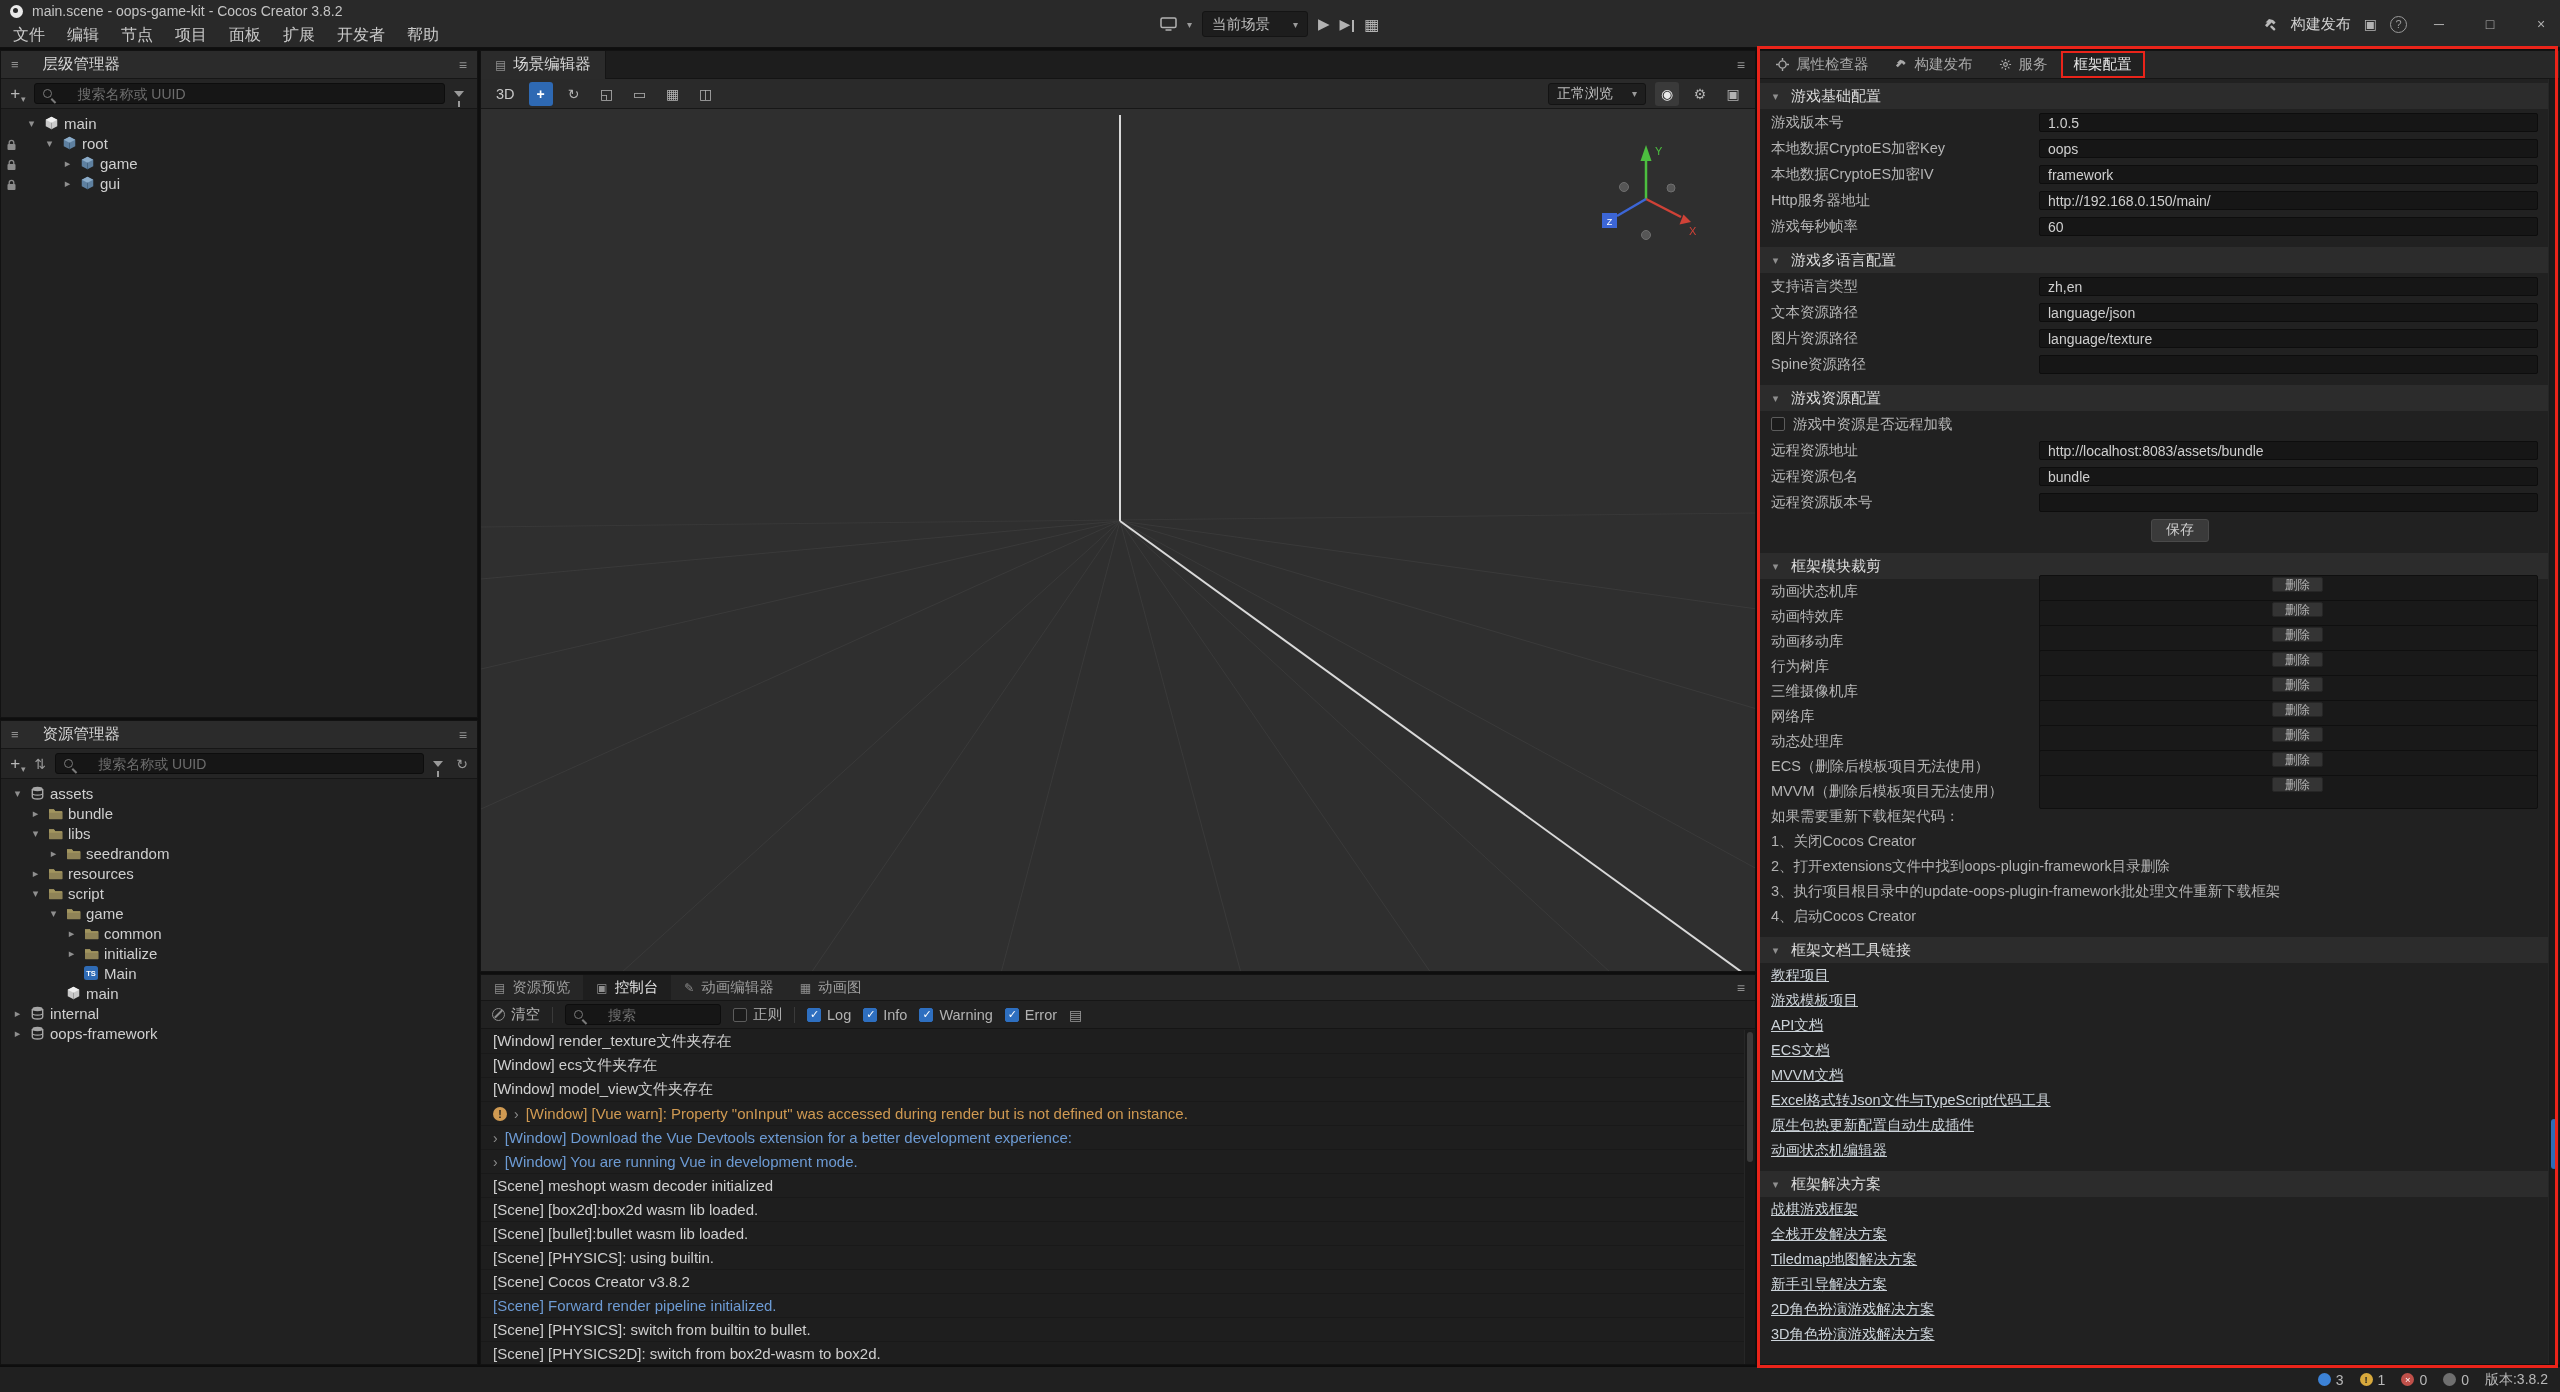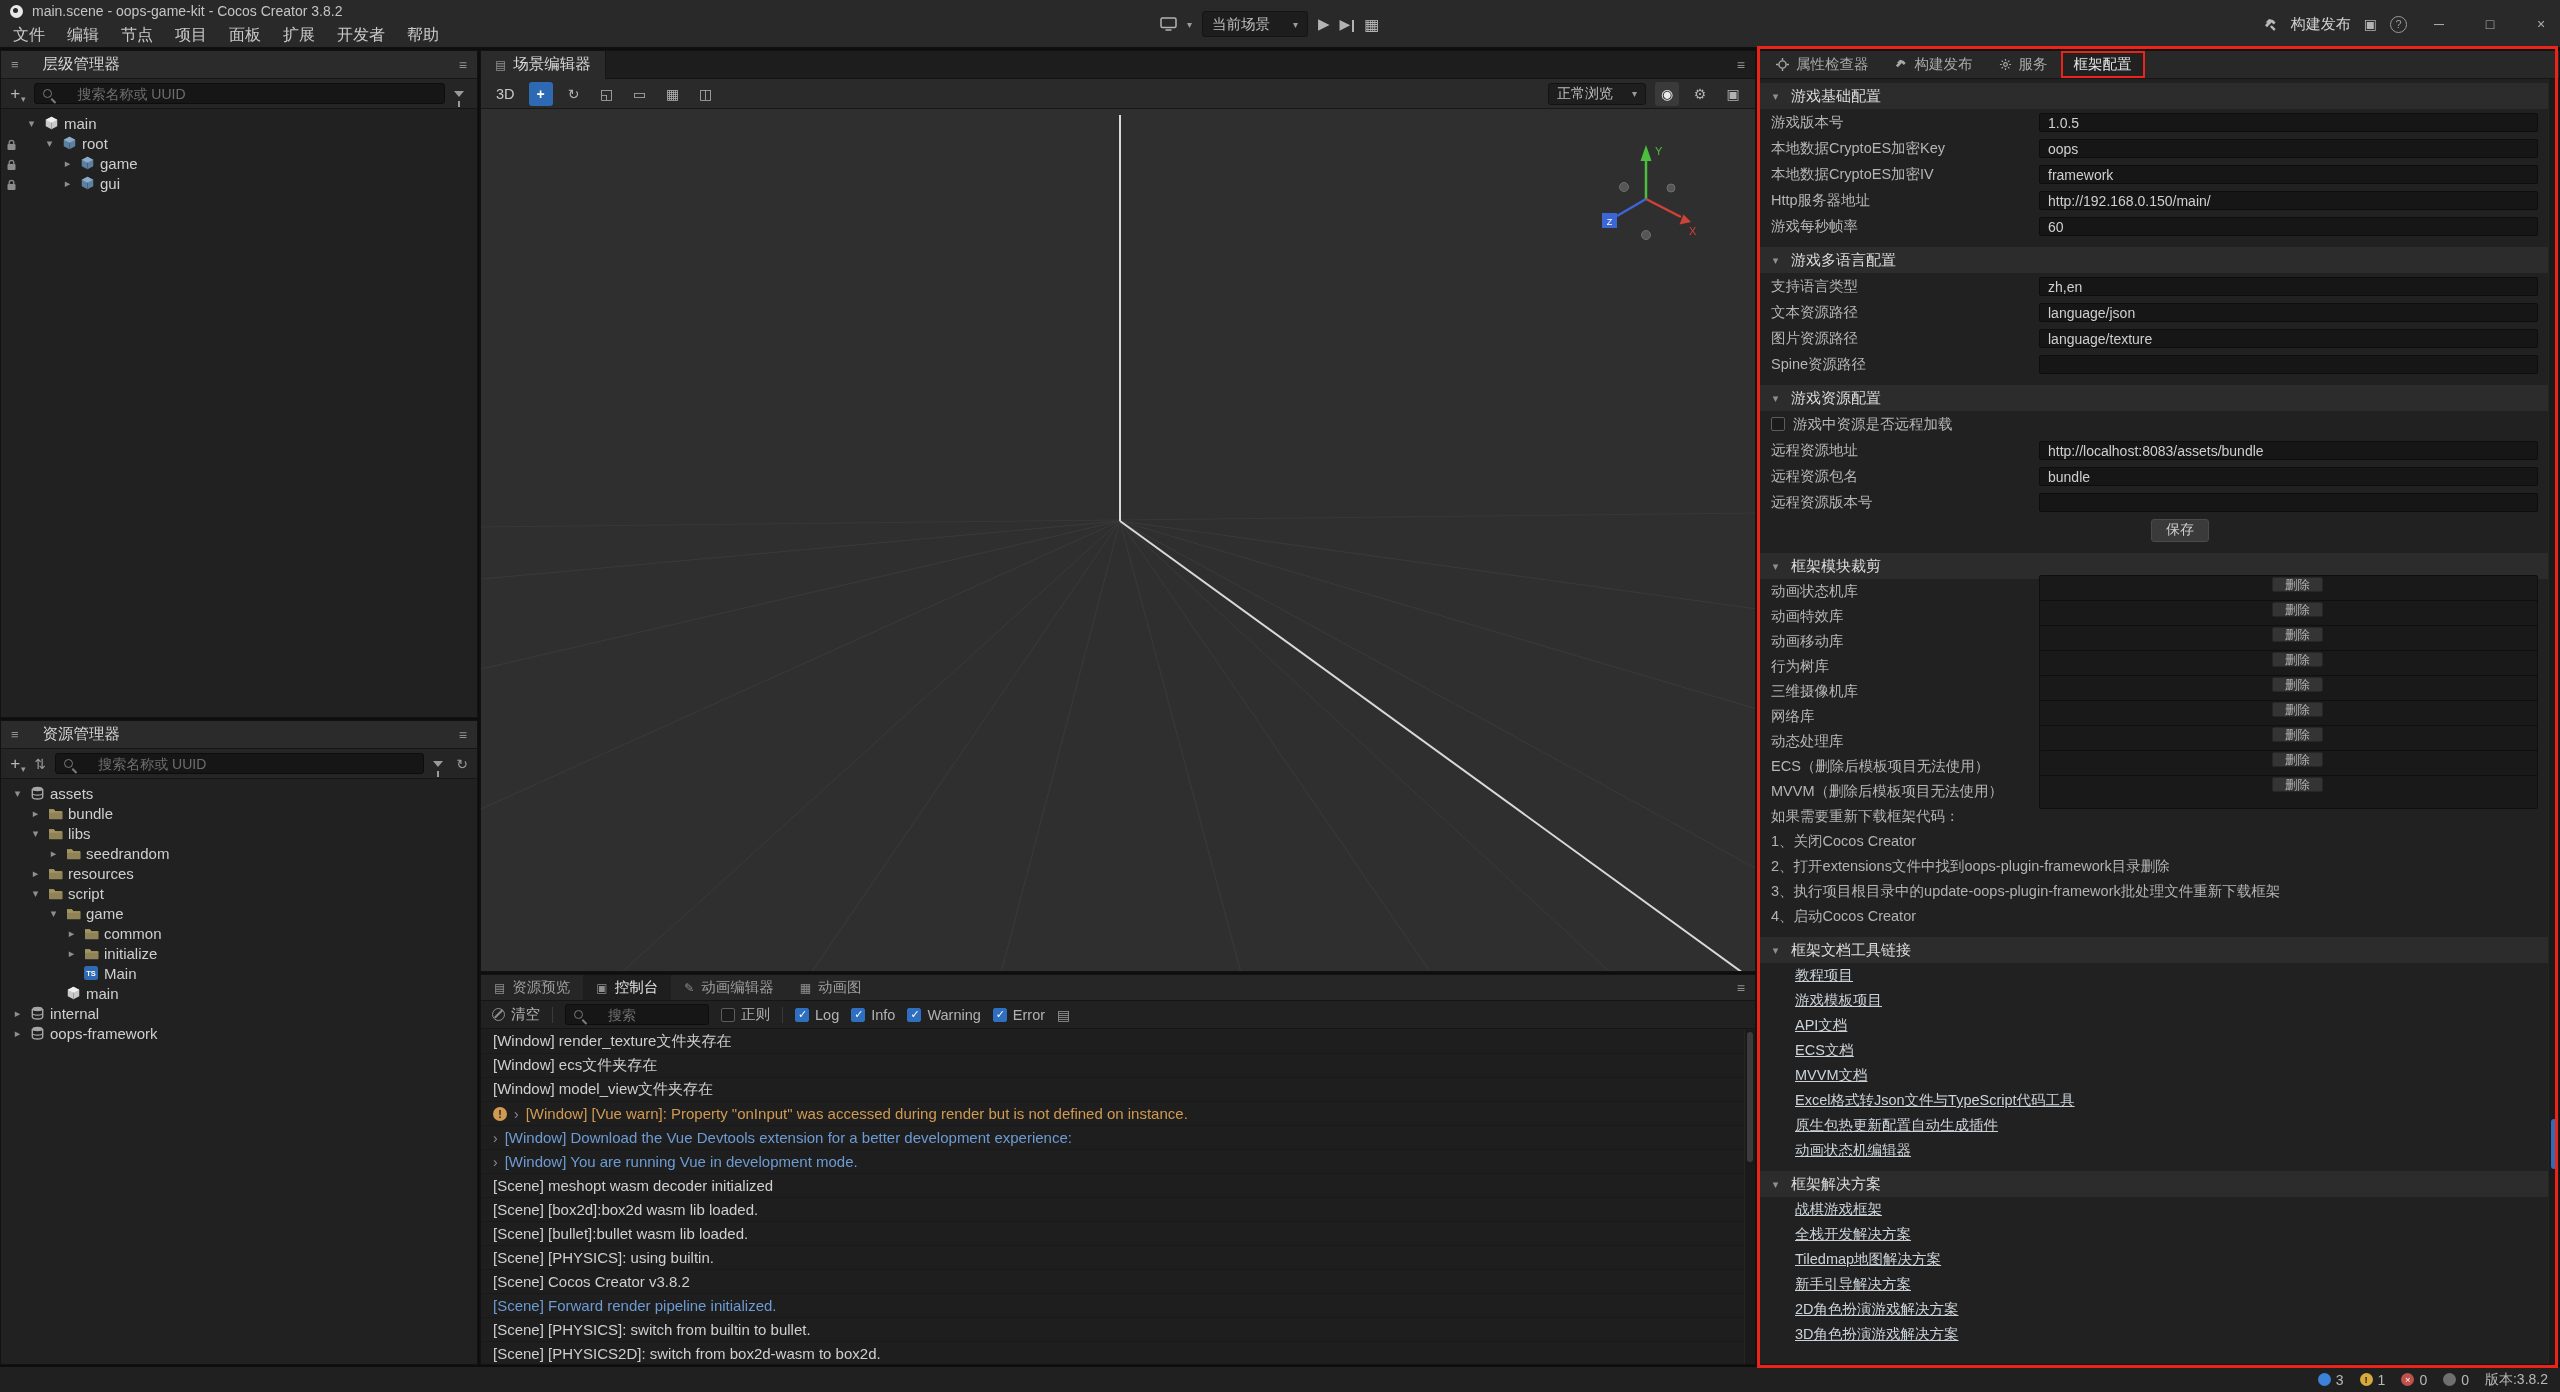--- a/index.html
+++ b/index.html
@@ -92,21 +92,21 @@
   
   .console-tabs{height:26px;background:#262626;display:flex;align-items:stretch;border-bottom:1px solid #161616;}
   .c-tab{display:flex;align-items:center;gap:7px;padding:0 13px;font-size:14.5px;color:#9d9d9d;}
   .c-tab.active{background:#1e1e1e;color:#e4e4e4;}
   .ci{font-size:12px;color:#8f8f8f;}
   .console-tabs .head-menu{margin-left:auto;align-self:center;margin-right:10px;}
   .console-toolbar{height:28px;display:flex;align-items:center;gap:12px;padding:0 11px;background:#212121;border-bottom:1px solid #151515;font-size:14.5px;color:#b2b2b2;}
   .i-clear{width:13px;height:13px;border:1.6px solid #8f8f8f;border-radius:50%;position:relative;flex:none;}
   .i-clear::after{content:"";position:absolute;left:0px;top:4.4px;width:11px;height:1.6px;background:#8f8f8f;transform:rotate(-45deg);}
   .vdiv{width:1px;height:16px;background:#3a3a3a;flex:none;}
-  .c-search{flex:none;width:144px;}
+  .c-search{flex:none;width:156px;}
   .chk{width:14px;height:14px;border:1px solid #5c5c5c;border-radius:2px;background:#1b1b1b;flex:none;position:relative;}
   .chk.on{background:#2e6fc0;border-color:#2e6fc0;}
   .chk.on::before{content:"✓";position:absolute;left:2px;top:-1px;font-size:11px;color:#fff;}
   .filt{display:flex;align-items:center;gap:6px;}
   .console-logs{position:absolute;left:0;right:11px;top:55px;bottom:0;font-size:15px;overflow:hidden;}
   .log-row{height:24px;display:flex;align-items:center;gap:7px;padding-left:12px;border-bottom:1px solid #191919;color:#cfcfcf;white-space:nowrap;}
   .log-row.warn{color:#d09a52;}
   .log-row.info{color:#6d9bd4;}
   .g-exp{color:#8d8d8d;font-size:14px;}
   .i-warn{width:14px;height:14px;border-radius:50%;background:#d09a52;color:#1d1d1d;font-size:10.5px;font-weight:bold;display:flex;align-items:center;justify-content:center;flex:none;}
@@ -128,21 +128,21 @@
   .f-label{width:268px;flex:none;white-space:nowrap;overflow:hidden;}
   .f-input{flex:1;height:19px;line-height:19px;background:#161616;border:1px solid #0d0d0d;border-radius:2px;padding:0 8px;color:#cfcfcf;font-size:14px;white-space:nowrap;overflow:hidden;}
   .save-row{height:30px;display:flex;align-items:center;}
   .save-btn{margin-left:392px;min-width:58px;height:23px;background:#3a3a3a;border:1px solid #4a4a4a;border-radius:3px;color:#cfcfcf;font-size:14px;display:flex;align-items:center;justify-content:center;padding:0 10px;}
   .m-row{height:25px;display:flex;align-items:center;padding:0 10px 0 12px;font-size:14.5px;color:#b5b5b5;}
   .m-label{width:268px;flex:none;white-space:nowrap;overflow:hidden;}
   .m-strip{flex:1;height:34px;background:#191919;border:1px solid #0f0f0f;border-radius:2px;position:relative;}
   .m-del{position:absolute;left:232px;top:1px;height:15px;line-height:15px;padding:0 12px;background:#343434;border:1px solid #262626;border-radius:2px;color:#aeaeae;font-size:12.5px;}
   .note{height:25px;line-height:25px;padding-left:12px;font-size:14.5px;color:#b2b2b2;white-space:nowrap;overflow:hidden;}
   .link-row{height:25px;display:flex;align-items:center;padding-left:12px;}
-  .link{font-size:14.5px;color:#ccd3d9;text-decoration:underline;white-space:nowrap;margin-left:24px;}
+  .link{font-size:14.5px;color:#ccd3d9;text-decoration:underline;white-space:nowrap;}
   .insp-scroll{position:absolute;right:0;top:28px;bottom:0;width:11px;background:#1a1a1a;border-left:1px solid #262626;}
   .insp-thumb{position:absolute;left:2px;width:6px;top:1040px;height:50px;background:#2f6cb5;border-radius:3px;}
 
   
   #statusbar{position:absolute;left:0;right:0;bottom:0;height:26px;background:#202020;border-top:1px solid #0d0d0d;display:flex;align-items:center;justify-content:flex-end;gap:16px;padding-right:12px;font-size:14px;color:#b8b8b8;}
   .s-item{display:flex;align-items:center;gap:5px;}
   .s-dot{width:13px;height:13px;border-radius:50%;display:flex;align-items:center;justify-content:center;font-size:9.5px;color:#fff;font-style:normal;}
   .s-blue{background:#3c82d6;}
   .s-yellow{background:#d8a93c;color:#222;} .s-yellow::before{content:"!";font-weight:bold;}
   .s-red{background:#c0504a;} .s-red::before{content:"×";}

